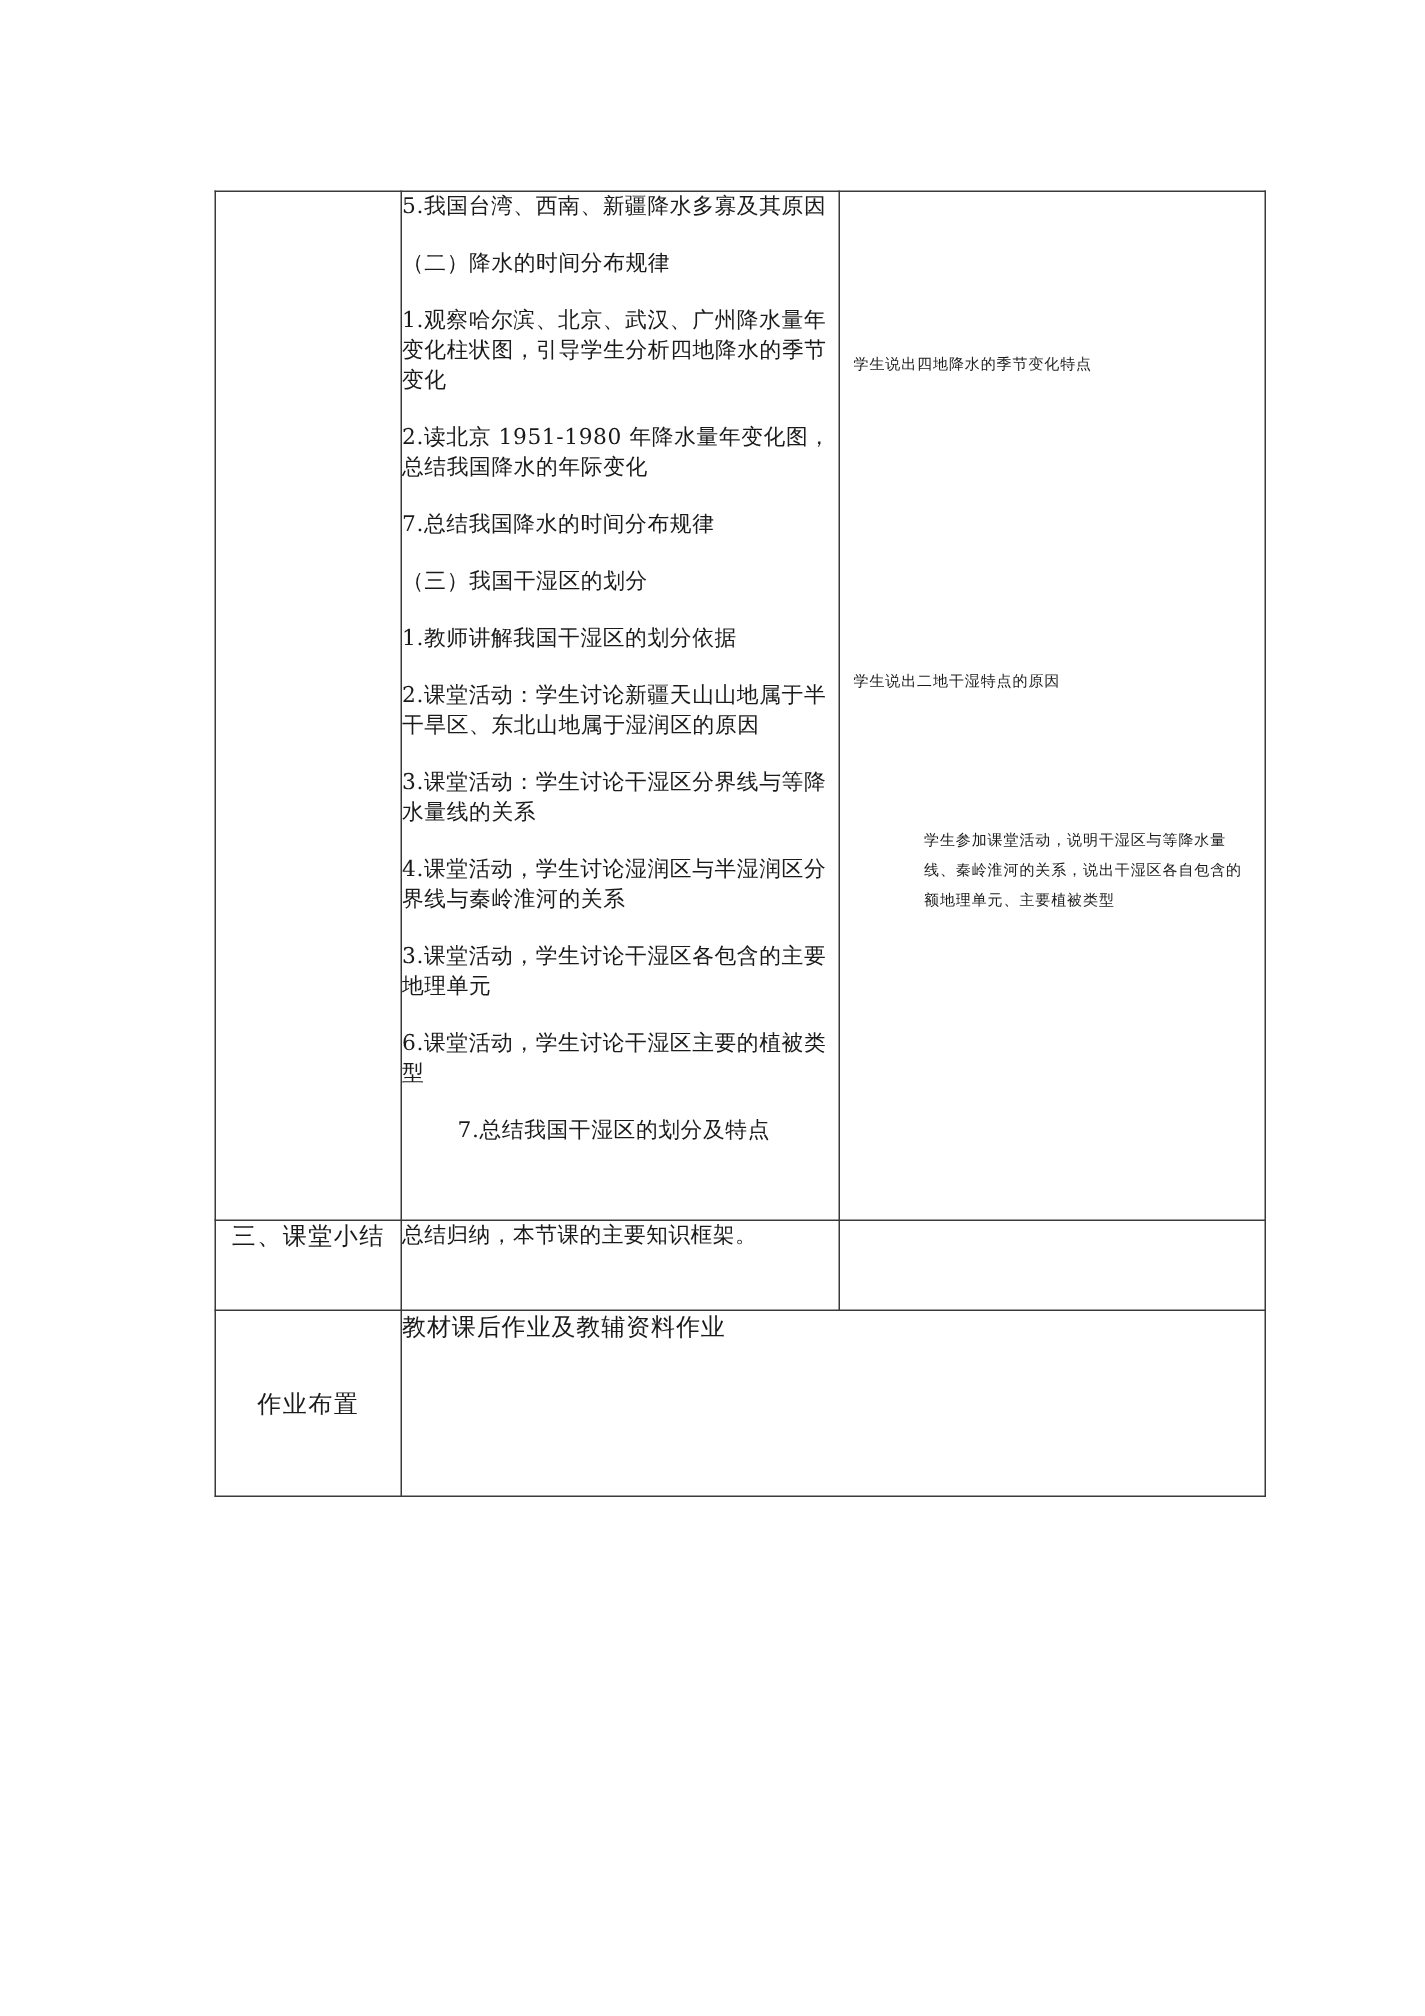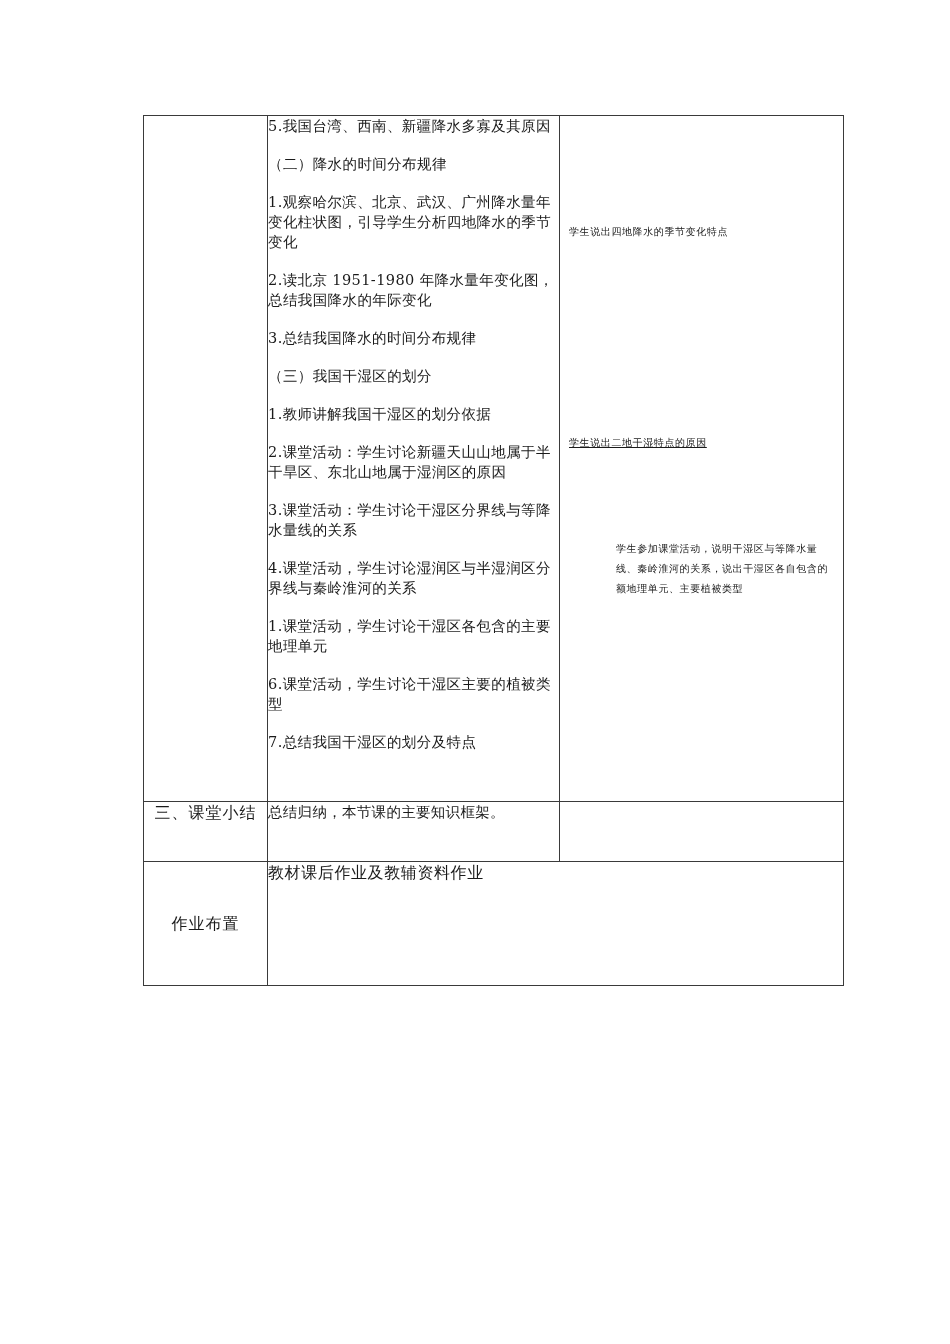--- a/index.html
+++ b/index.html
@@ -9,21 +9,21 @@
     }
     body {
       width: 950px;
       height: 1344px;
       position: relative;
       font-family: "DejaVu Serif", "Liberation Serif", serif;
       color: #1a1a1a;
     }
     .page {
       position: absolute;
-      left: 0; top: 0;
+      left: 0; top: 12px;
       width: 950px; height: 1168px;
     }
     table.plan {
       position: absolute;
       left: 143px;
       top: 115px;
       width: 700px;
       border-collapse: collapse;
       table-layout: fixed;
     }
@@ -38,38 +38,38 @@
 
     .cell-mid {
       padding: 4px 10px 0 9px;
       font-size: 14.5px;
       line-height: 20px;
       letter-spacing: 0.4px;
     }
     .cell-mid p {
       margin: 0 0 18px 0;
     }
-    .cell-mid p.last { margin-bottom: 14px; }
+    .cell-mid p.last { margin-bottom: 14px; margin-left: 37px; }
     .cell-mid p.section { padding-left: 0; }
 
     .cell-right {
       position: relative;
       font-size: 10px;
       line-height: 20px;
       letter-spacing: 0.6px;
       padding: 0 9px 0 9px;
     }
     .note {
       position: absolute;
       left: 9px;
       right: 9px;
       margin: 0;
     }
     .note-1 { top: 106px; }
-    .note-2 { top: 317px; text-decoration: underline; }
+    .note-2 { top: 317px; }
     .note-3 { top: 423px; margin-left: 47px; }
 
     .row-main td { height: 685px; }
     .row-summary td { height: 59px; font-family: Liberation Serif, serif; }
     .row-board td { height: 59px; }
     .row-homework td { height: 123px; margin-top: 48px; }
 
     .label {
       font-size: 16px;
       line-height: 22px;
@@ -108,27 +108,27 @@
     <tbody>
       <tr class="row-main">
         <td>
           <span></span>
         </td>
         <td class="cell-mid">
           <p>5.我国台湾、西南、新疆降水多寡及其原因</p>
           <p class="section">（二）降水的时间分布规律</p>
           <p>1.观察哈尔滨、北京、武汉、广州降水量年变化柱状图，引导学生分析四地降水的季节变化</p>
           <p>2.读北京 1951-1980 年降水量年变化图，总结我国降水的年际变化</p>
-          <p>3.总结我国降水的时间分布规律</p>
+          <p>7.总结我国降水的时间分布规律</p>
           <p class="section">（三）我国干湿区的划分</p>
           <p>1.教师讲解我国干湿区的划分依据</p>
           <p>2.课堂活动：学生讨论新疆天山山地属于半干旱区、东北山地属于湿润区的原因</p>
           <p>3.课堂活动：学生讨论干湿区分界线与等降水量线的关系</p>
           <p>4.课堂活动，学生讨论湿润区与半湿润区分界线与秦岭淮河的关系</p>
-          <p>1.课堂活动，学生讨论干湿区各包含的主要地理单元</p>
+          <p>3.课堂活动，学生讨论干湿区各包含的主要地理单元</p>
           <p>6.课堂活动，学生讨论干湿区主要的植被类型</p>
           <p class="last">7.总结我国干湿区的划分及特点</p>
         </td>
         <td class="cell-right">
           <p class="note note-1">学生说出四地降水的季节变化特点</p>
           <p class="note note-2">学生说出二地干湿特点的原因</p>
           <p class="note note-3">学生参加课堂活动，说明干湿区与等降水量线、秦岭淮河的关系，说出干湿区各自包含的额地理单元、主要植被类型</p>
         </td>
       </tr>
 

